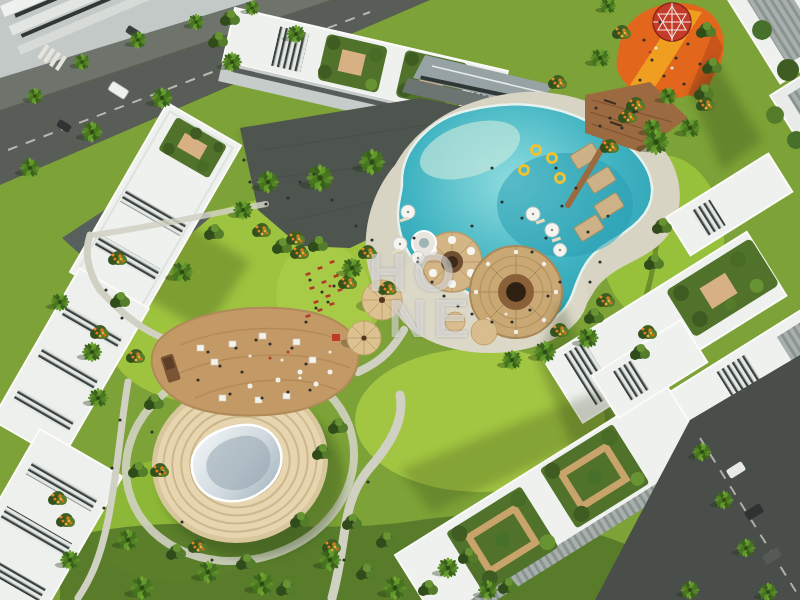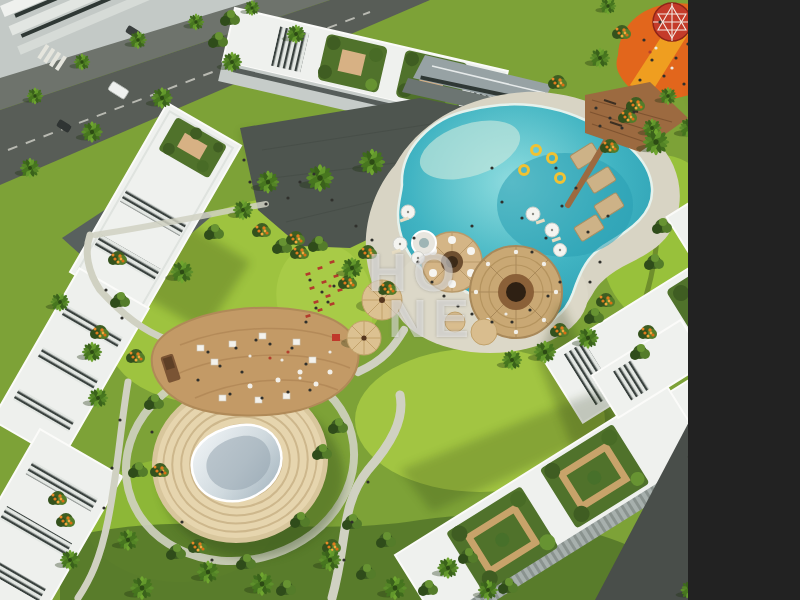--- a/index.html
+++ b/index.html
@@ -1,16 +1,16 @@
 <!DOCTYPE html>
 <html><head>
 <meta charset="utf-8">
 <style>
   html,body{margin:0;padding:0;background:#222;}
-  #stage{position:relative;width:688px;height:600px;overflow:hidden;
+  #stage{position:relative;width:800px;height:600px;overflow:hidden;
          font-family:"Liberation Sans", sans-serif;background:#0f766e;}
   #stage svg{position:absolute;left:0;top:0;}
   #watermark{position:absolute;left:368px;top:252px;z-index:5;pointer-events:none;
              font-family:"Liberation Sans", sans-serif;font-weight:bold;
              color:rgba(250,250,250,0.48);text-shadow:0 0 3px rgba(100,100,100,0.40);
              font-size:54px;line-height:40px;letter-spacing:6px;}
   #watermark .wm2{display:block;margin-left:20px;margin-top:6px;}
 </style>
 </head>
 <body>

